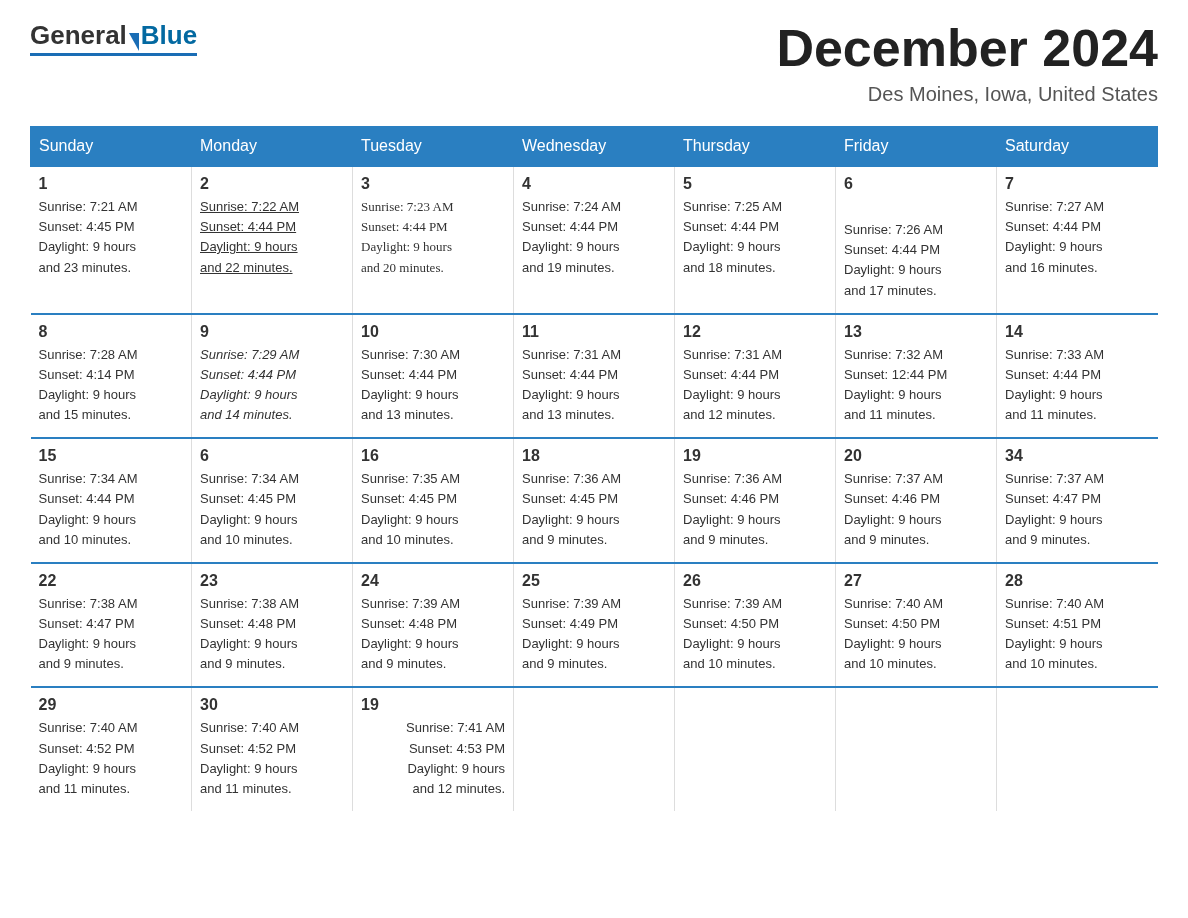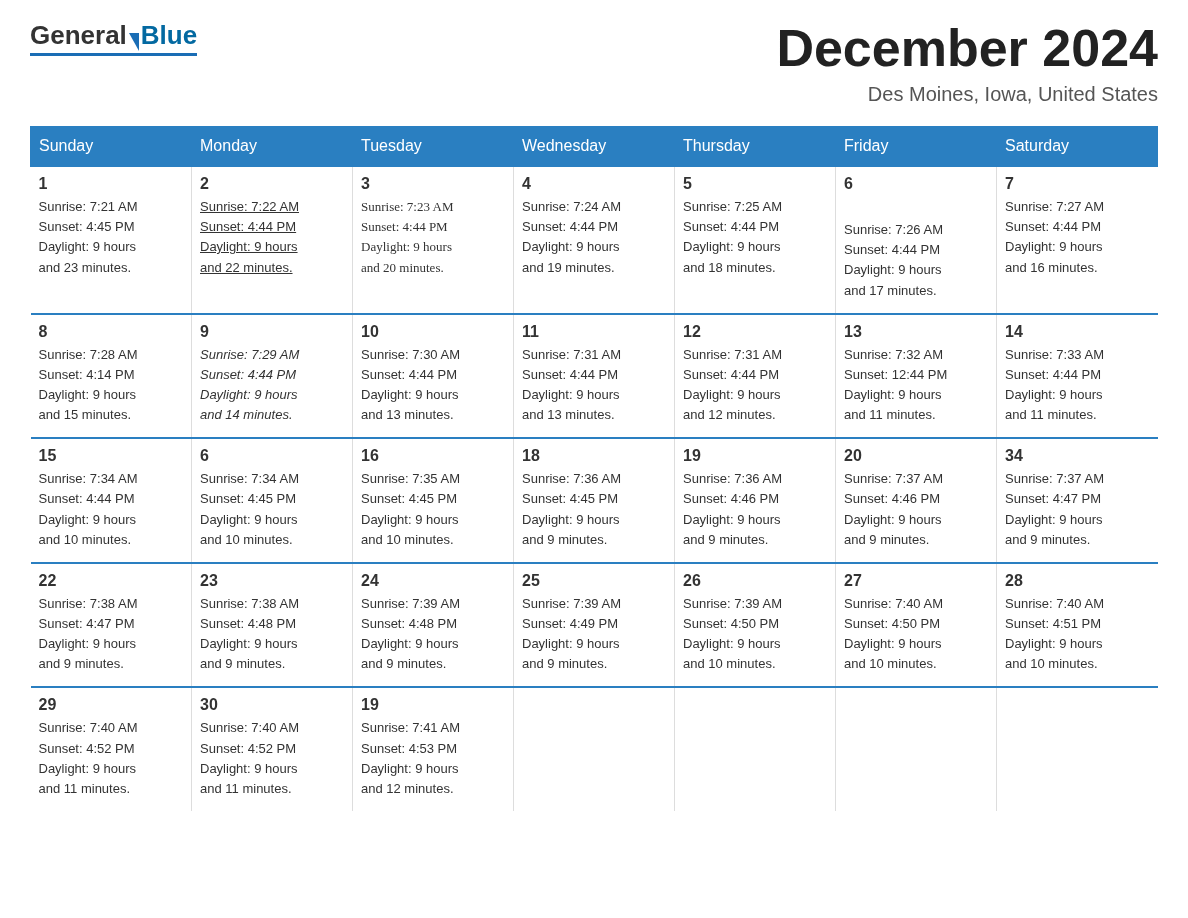--- a/index.html
+++ b/index.html
@@ -347,21 +347,21 @@
         </td>
         <td>
           <span class="day-number">30</span>
           <div class="day-info" style="white-space: pre-line;">Sunrise: 7:40 AM
 Sunset: 4:52 PM
 Daylight: 9 hours
 and 11 minutes.</div>
         </td>
         <td>
           <span class="day-number">19</span>
-          <div class="day-info" style="white-space: pre-line;">Sunrise: 7:41 AM
+          <div class="day-info" style="white-space: pre-line; text-align: right;">Sunrise: 7:41 AM
 Sunset: 4:53 PM
 Daylight: 9 hours
 and 12 minutes.</div>
         </td>
         <td></td>
         <td></td>
         <td></td>
         <td></td>
       </tr>
     </tbody>

